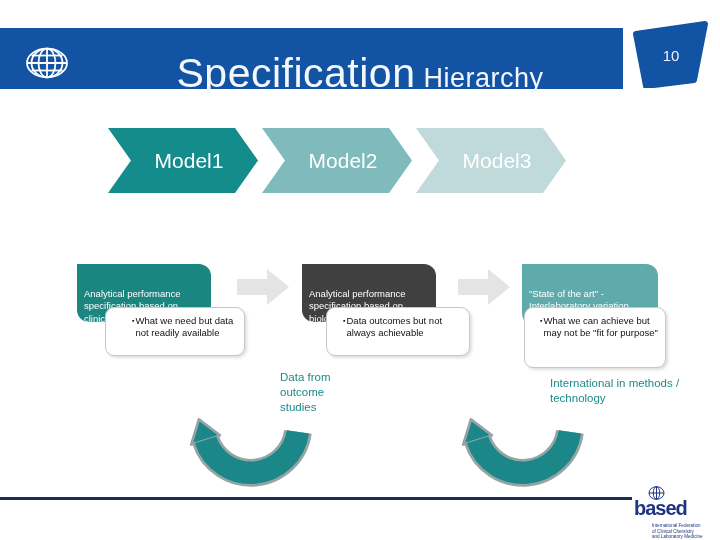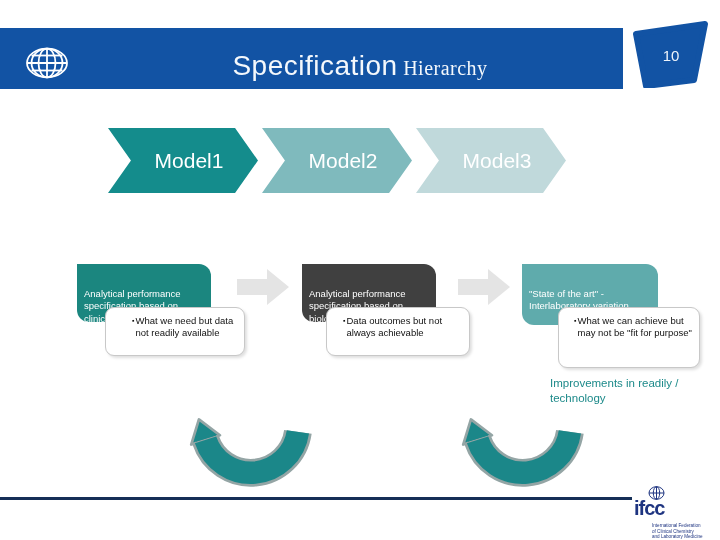--- a/index.html
+++ b/index.html
@@ -4,22 +4,22 @@
 <style>
   html,body{margin:0;padding:0;background:#fff;}
   .slide{
     position:relative;width:720px;height:540px;background:#ffffff;overflow:hidden;
     font-family:"Liberation Sans",sans-serif;
   }
   
   .header-bar{position:absolute;left:0;top:28px;width:623px;height:61px;background:#1253a4;}
   .header-globe{position:absolute;left:25px;top:47px;}
   .slide-title{position:absolute;left:0;top:50px;width:720px;text-align:center;color:#f4f8fc;white-space:nowrap;}
-  .title-main{font-size:28px;letter-spacing:0.5px;}
-  .title-sub{font-size:20px;letter-spacing:0.5px;font-family:Liberation Serif, serif;}
+  .title-main{font-size:41px;letter-spacing:0.5px;}
+  .title-sub{font-size:27px;letter-spacing:0.5px;}
   .page-badge{position:absolute;left:630px;top:20px;}
   .page-badge text{font-family:"Liberation Sans",sans-serif;}
   
   .chevron{
     position:absolute;top:128px;width:150px;height:65px;
     display:flex;flex-direction:row;align-items:center;justify-content:center;
     padding-left:12px;box-sizing:border-box;
     clip-path:polygon(0% 0%,84.7% 0%,100% 50%,84.7% 100%,0% 100%,15.3% 50%);
     color:#ffffff;font-size:21px;line-height:1.12;text-align:center;
   }
@@ -39,21 +39,21 @@
   .farrow-1{left:237px;}
   .farrow-2{left:458px;}
   
   .note-card{
     position:absolute;top:307px;background:#ffffff;border:1.5px solid #c8c8c8;
     border-radius:9px;box-sizing:border-box;box-shadow:2px 2px 3px rgba(0,0,0,0.13);
     font-size:9.5px;line-height:1.3;color:#111;z-index:2;display:flex;align-items:flex-start;justify-content:center;
   }
   .note-1{left:105px;width:140px;height:49px;padding:7px 6px 0 26px;}
   .note-2{left:326px;width:144px;height:49px;padding:7px 6px 0 16px;}
-  .note-3{left:558px;width:142px;height:61px;padding:7px 6px 0 15px;}
+  .note-3{left:524px;width:142px;height:61px;padding:7px 6px 0 15px;}
   .bullet{font-size:7px;line-height:12px;margin-right:1px;}
   
   .caption{position:absolute;color:#1d8a8a;font-size:11.5px;line-height:1.32;}
   .cap-1{left:280px;top:370px;width:72px;}
   .cap-2{left:550px;top:376px;width:152px;}
   .curved-arrow{position:absolute;top:418px;}
   .carrow-1{left:173px;}
   .carrow-2{left:445px;}
   
   .footer-divider{position:absolute;left:0;top:497px;width:632px;height:3px;background:#152f57;}
@@ -127,21 +127,22 @@
   </div>
   <div class="note-card note-2">
     <span class="bullet">▪</span>
     <span>Data outcomes but not always achievable</span>
   </div>
   <div class="note-card note-3">
     <span class="bullet">▪</span>
     <span>What we can achieve but may not be "fit for purpose"</span>
   </div>
 
-  <div class="caption cap-2">Improvements in readily / technology</div>
+  <div class="caption cap-1">Data from outcome studies</div>
+  <div class="caption cap-2">International in methods / technology</div>
 
   <svg class="curved-arrow carrow-1" width="152" height="70" viewBox="0 0 152 78">
     <path d="M 130.5 15.4 A 53 53 0 0 1 27.6 24.4" fill="none" stroke="#94a5a5" stroke-width="31"></path>
     <polygon points="20.2,1.6 43.6,19.2 11.6,29.6" fill="#1b8789" stroke="#94a5a5" stroke-width="3" stroke-linejoin="round"></polygon>
     <path d="M 130.5 15.4 A 53 53 0 0 1 27.6 24.4" fill="none" stroke="#1b8789" stroke-width="25"></path>
     <polygon points="22.2,6.6 39.6,19.6 16.6,26.6" fill="#1b8789"></polygon>
   </svg>
   <svg class="curved-arrow carrow-2" width="152" height="70" viewBox="0 0 152 78">
     <path d="M 130.5 15.4 A 53 53 0 0 1 27.6 24.4" fill="none" stroke="#94a5a5" stroke-width="31"></path>
     <polygon points="20.2,1.6 43.6,19.2 11.6,29.6" fill="#1b8789" stroke="#94a5a5" stroke-width="3" stroke-linejoin="round"></polygon>
@@ -153,21 +154,21 @@
 
   <div class="ifcc-logo">
     <svg class="ifcc-globe" width="17" height="14" viewBox="0 0 17 14">
       <g fill="none" stroke="#1e3480" stroke-width="1">
         <ellipse cx="8.5" cy="7" rx="7.5" ry="6.3"></ellipse>
         <ellipse cx="8.5" cy="7" rx="3.2" ry="6.3"></ellipse>
         <line x1="8.5" y1="0.7" x2="8.5" y2="13.3"></line>
         <line x1="1" y1="7" x2="16" y2="7"></line>
       </g>
     </svg>
-    <div class="ifcc-acronym">ifcc</div>
+    <div class="ifcc-acronym">based</div>
     <div class="ifcc-name">
       <div>International Federation</div>
       <div>of Clinical Chemistry</div>
       <div>and Laboratory Medicine</div>
     </div>
   </div>
 
 </div>
 
 </body></html>

